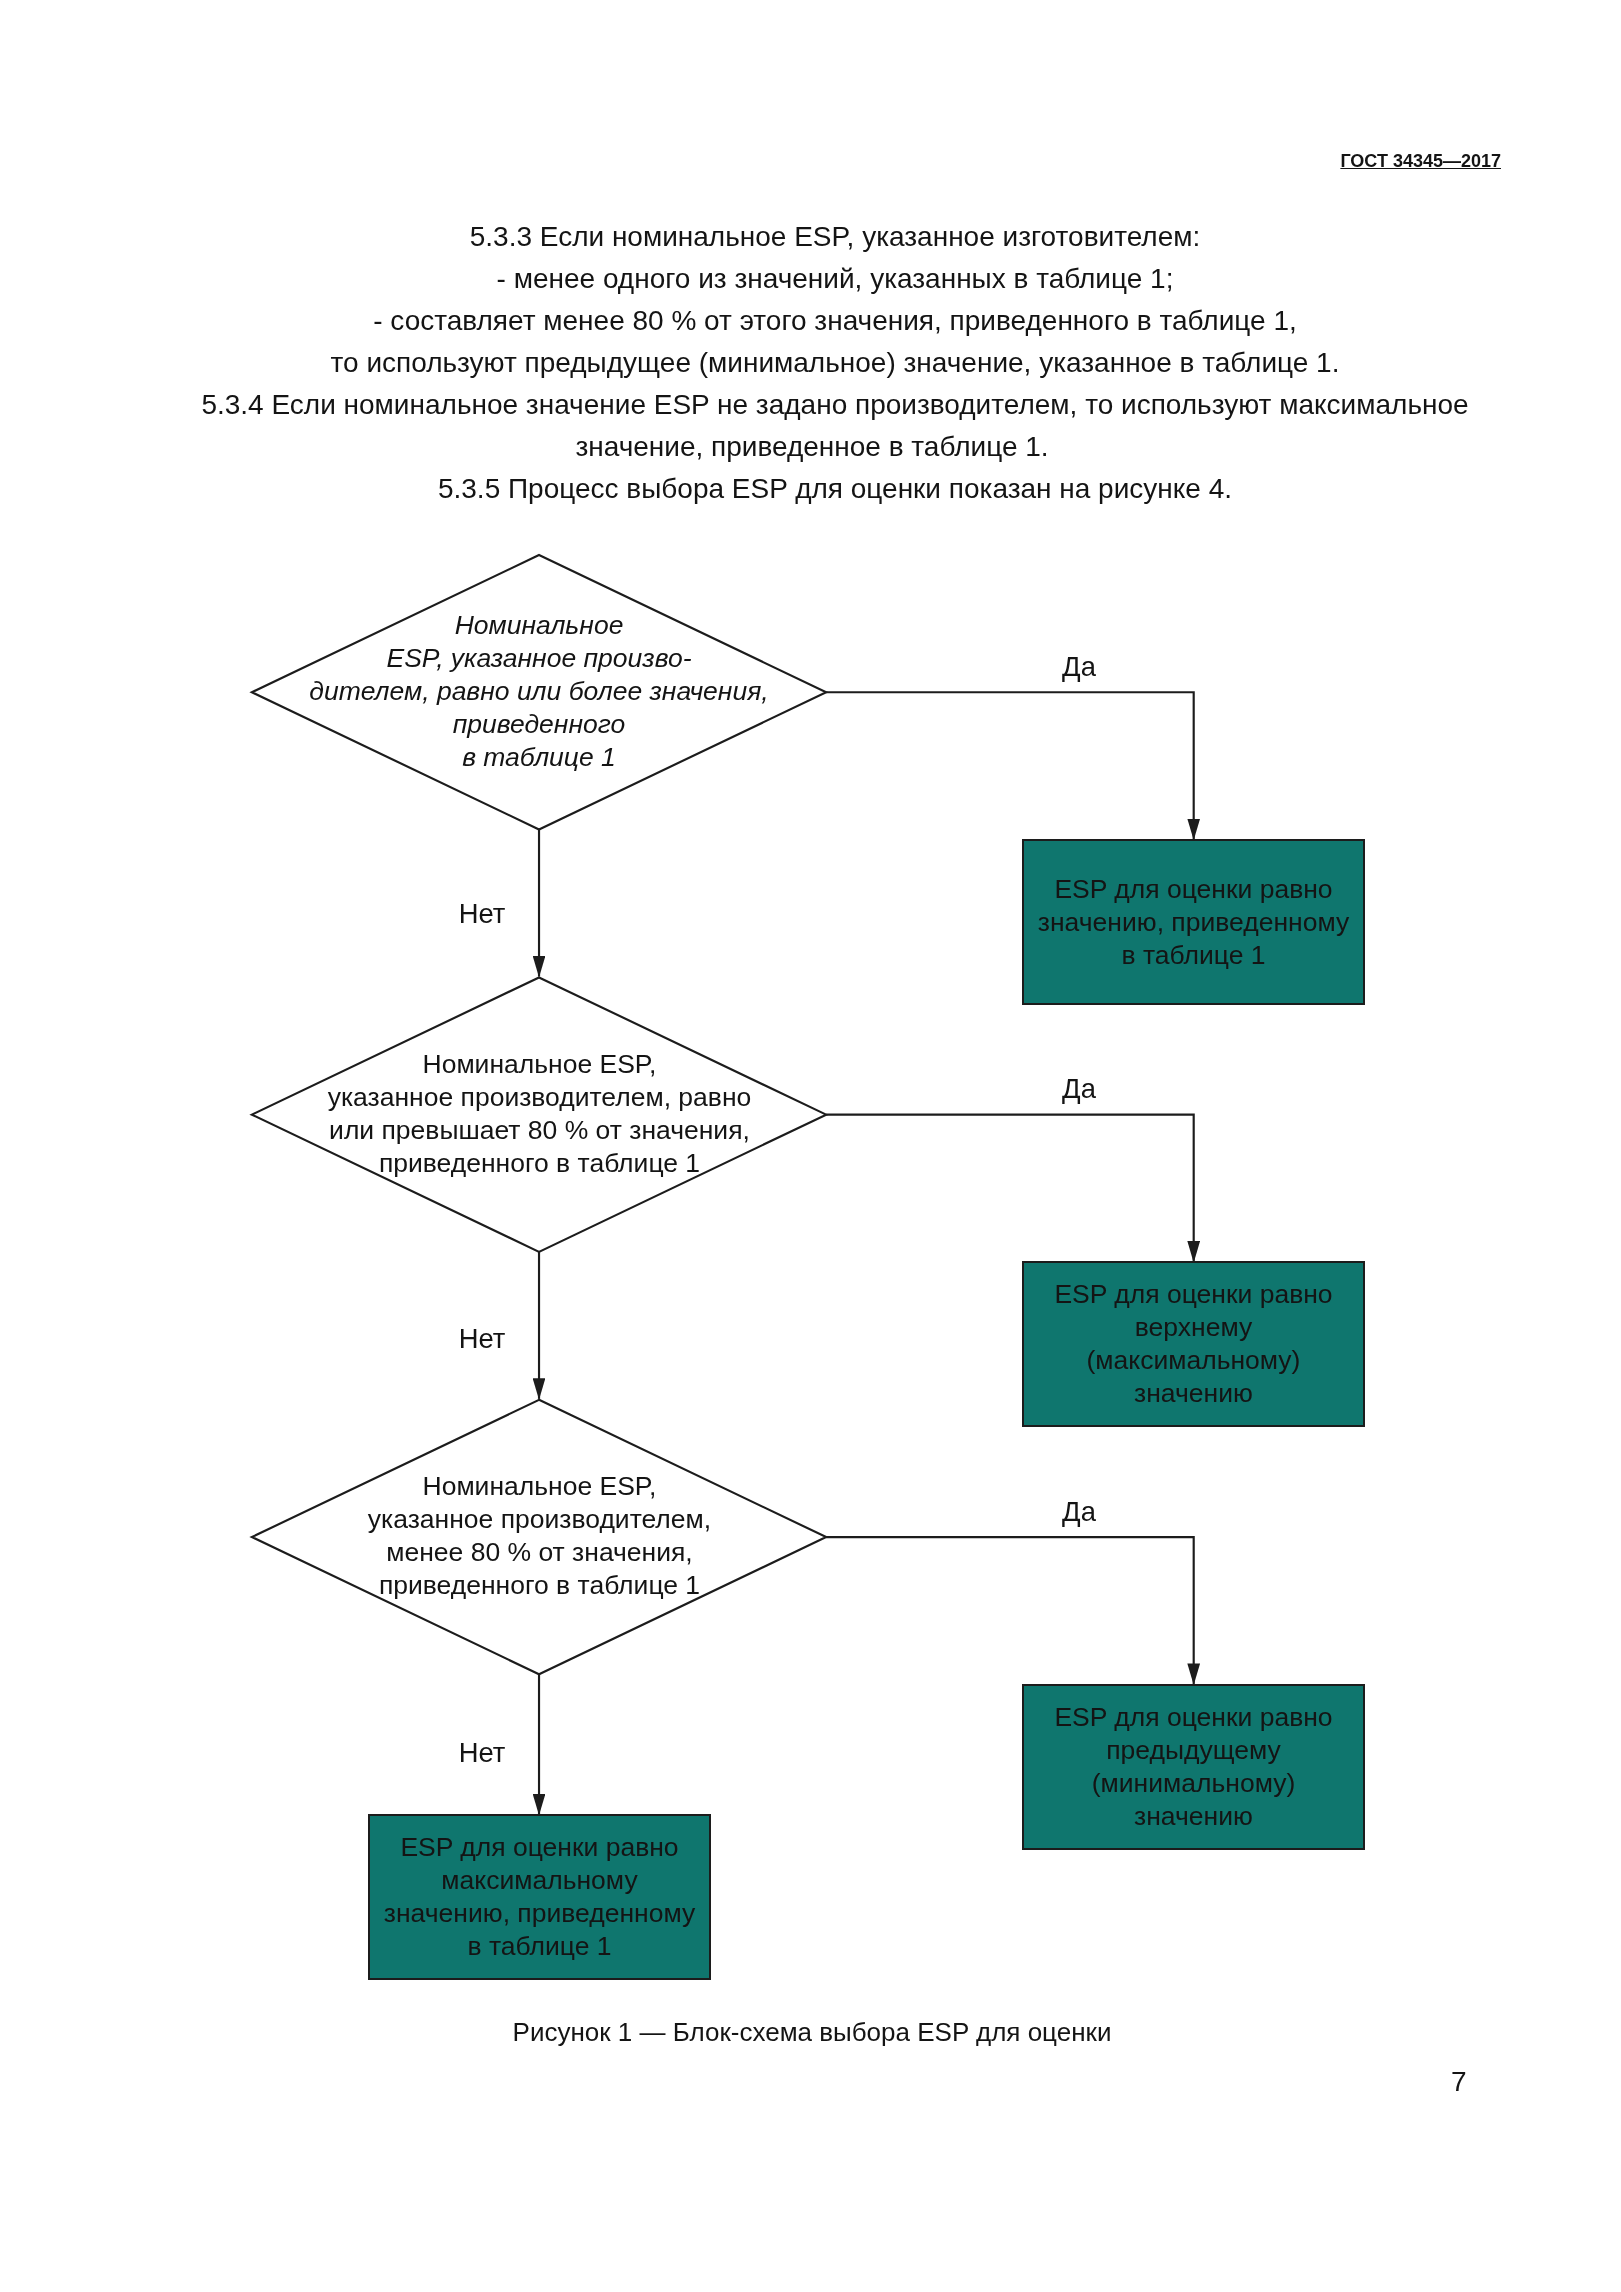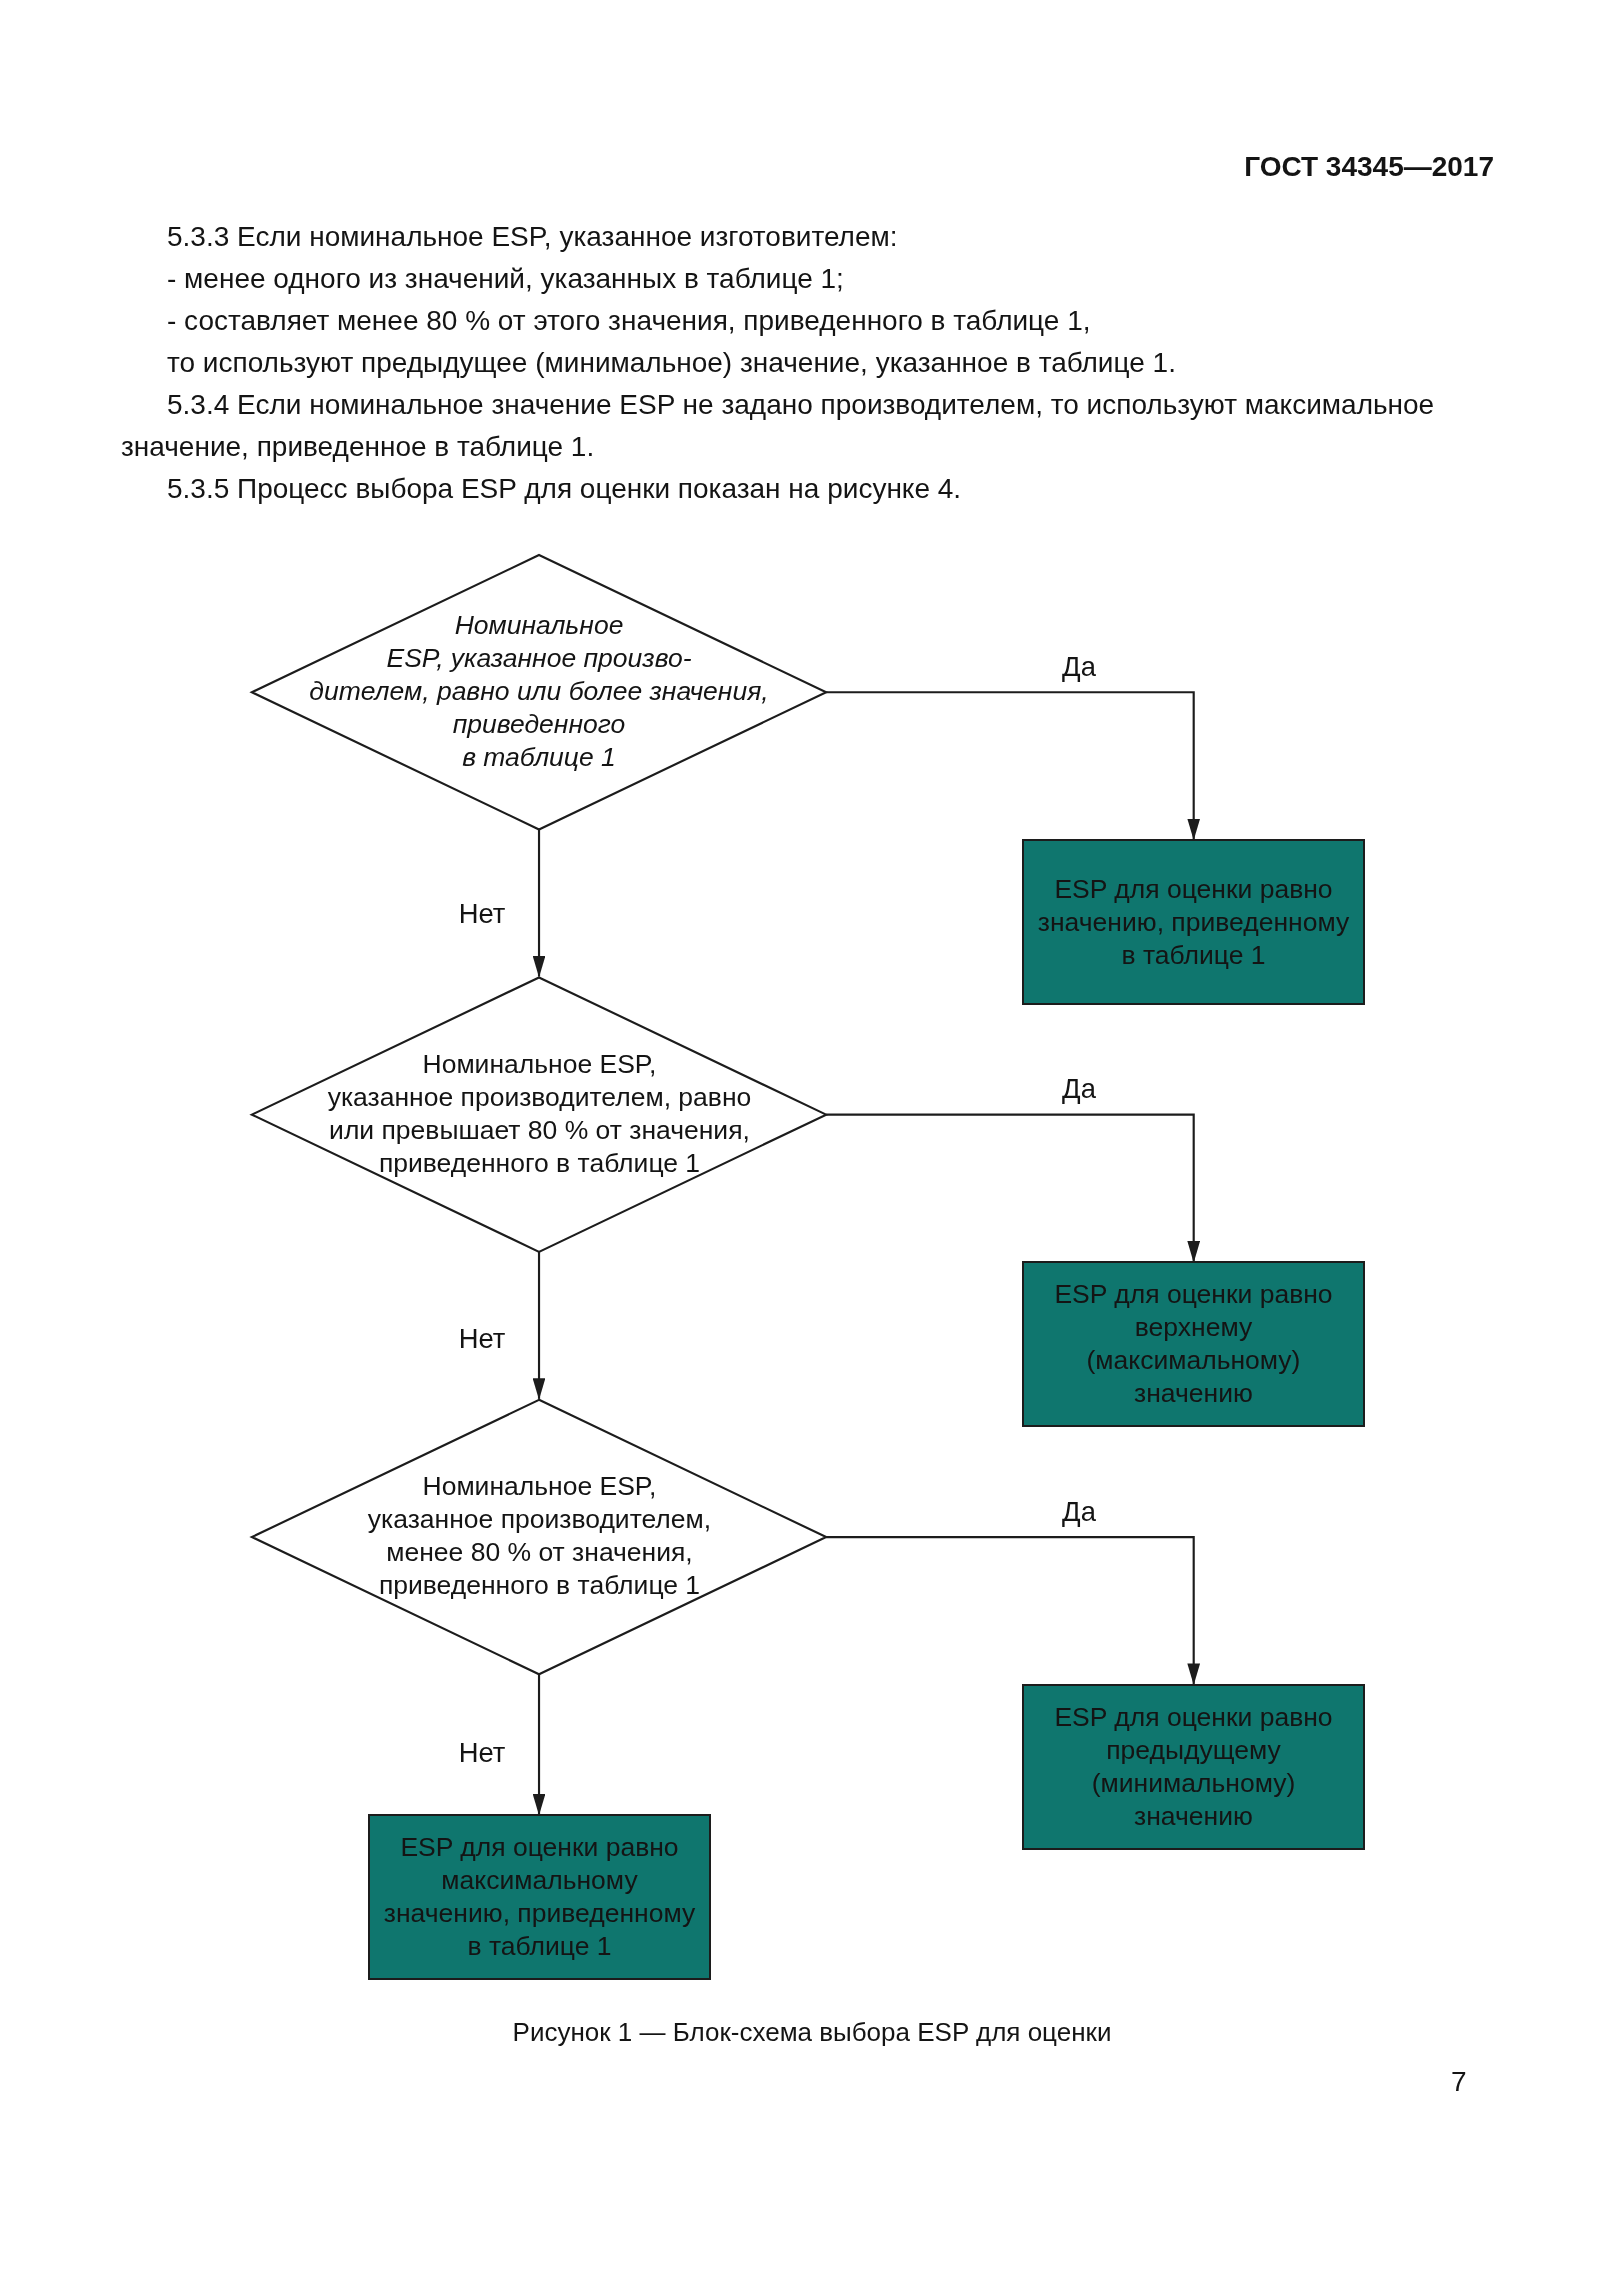--- a/index.html
+++ b/index.html
@@ -8,32 +8,34 @@
     width: 1621px;
     height: 2293px;
     background: #ffffff;
     color: #141414;
     font-family: "Liberation Sans", "DejaVu Sans", sans-serif;
     overflow: hidden;
   }
   .doc-header {
     position: absolute;
     top: 151px;
-    right: 127px;
-    font-size: 28px;
+    right: 120px;
+    font-size: 18px;
     font-weight: bold;
     white-space: pre-line;
+    text-decoration: underline;
   }
   .body-text {
     position: absolute;
     top: 216px;
     left: 121px;
     width: 1382px;
     font-size: 28px;
     line-height: 42px;
+    text-align: center;
   }
   .body-text p {
     margin: 0;
     text-indent: 46px;
     white-space: pre-line;
   }
   .flowchart { position: absolute; inset: 0; }
   .flowchart svg { position: absolute; left: 0; top: 0; }
   .node-text {
     position: absolute;

